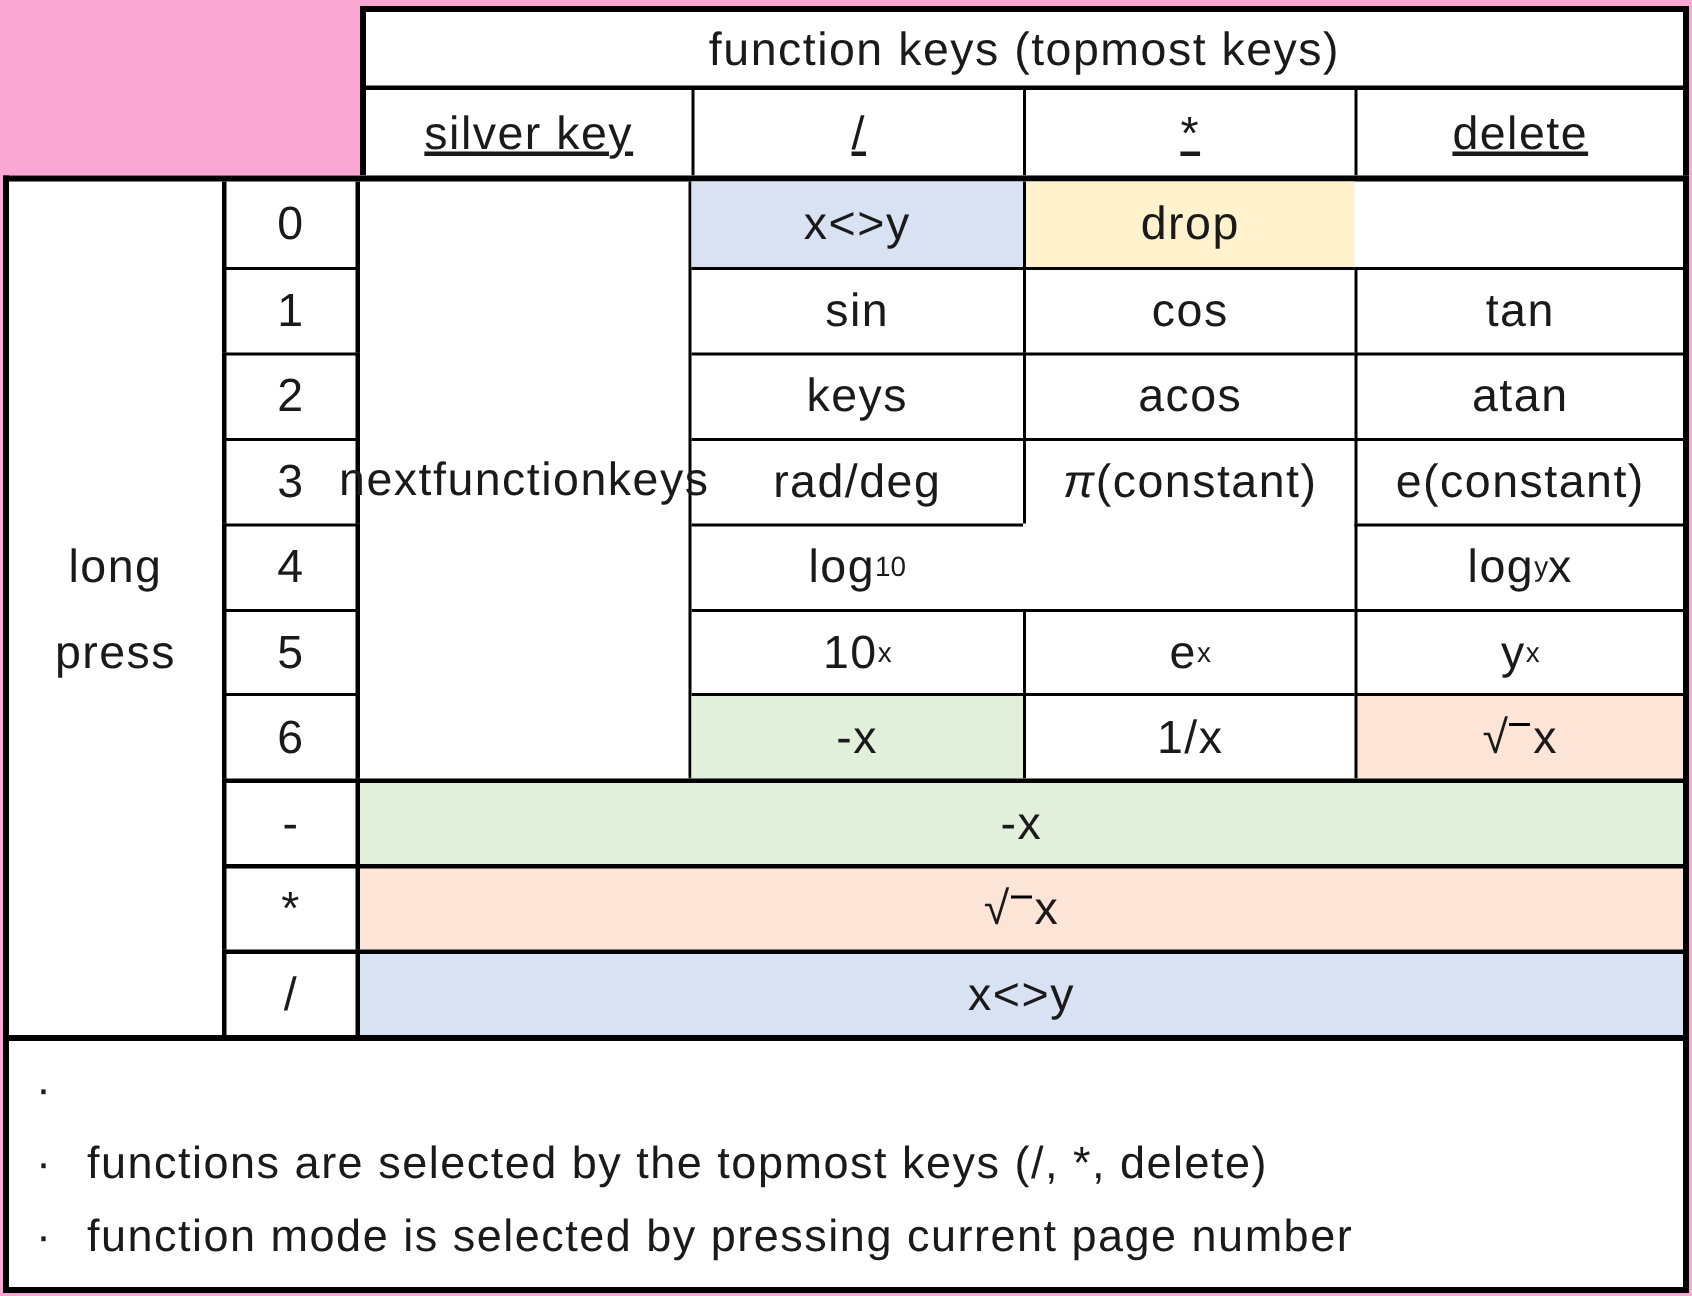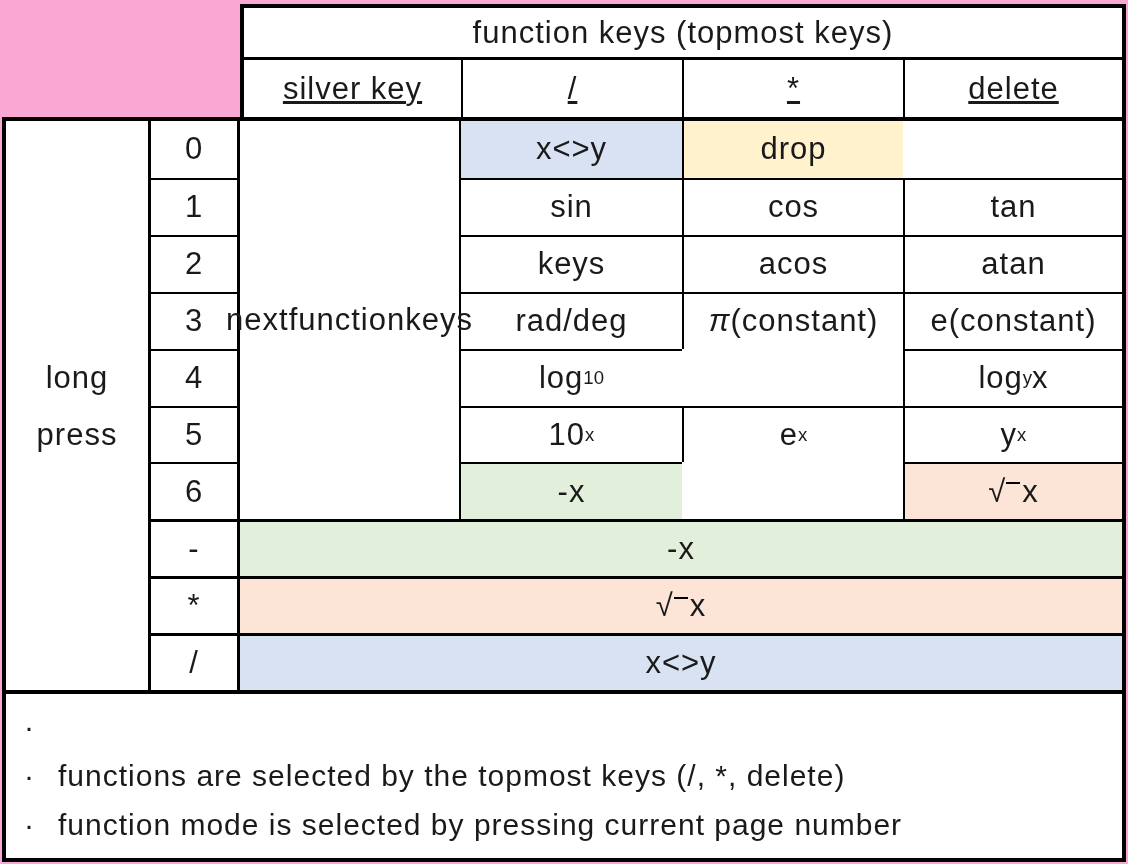--- a/index.html
+++ b/index.html
@@ -104,20 +104,21 @@
     <div class="cell bt2 bl2" style="grid-area:4/6">e(constant)</div>
 
     <div class="cell bt2" style="grid-area:5/4">log<sub>10</sub></div>
     <div class="cell bt2 bl2" style="grid-area:5/6">log<sub>y</sub>x</div>
 
     <div class="cell bt2" style="grid-area:6/4">10<sup>x</sup></div>
     <div class="cell bt2 bl2" style="grid-area:6/5">e<sup>x</sup></div>
     <div class="cell bt2 bl2" style="grid-area:6/6">y<sup>x</sup></div>
 
     <div class="cell bt2 bg-green" style="grid-area:7/4">-x</div>
+    <div class="cell bt2 bl2" style="grid-area:7/5">1/x</div>
     <div class="cell bt2 bl2 bg-orange" style="grid-area:7/6">√<span class="vinculum"></span>x</div>
 
     <div class="cell band bg-green" style="grid-row:8">-x</div>
     <div class="cell band bg-orange" style="grid-row:9">√<span class="vinculum"></span>x</div>
     <div class="cell band bg-blue" style="grid-row:10">x&lt;&gt;y</div>
 
   </div>
 
   <div class="notes-box">
     <div class="note-line">

